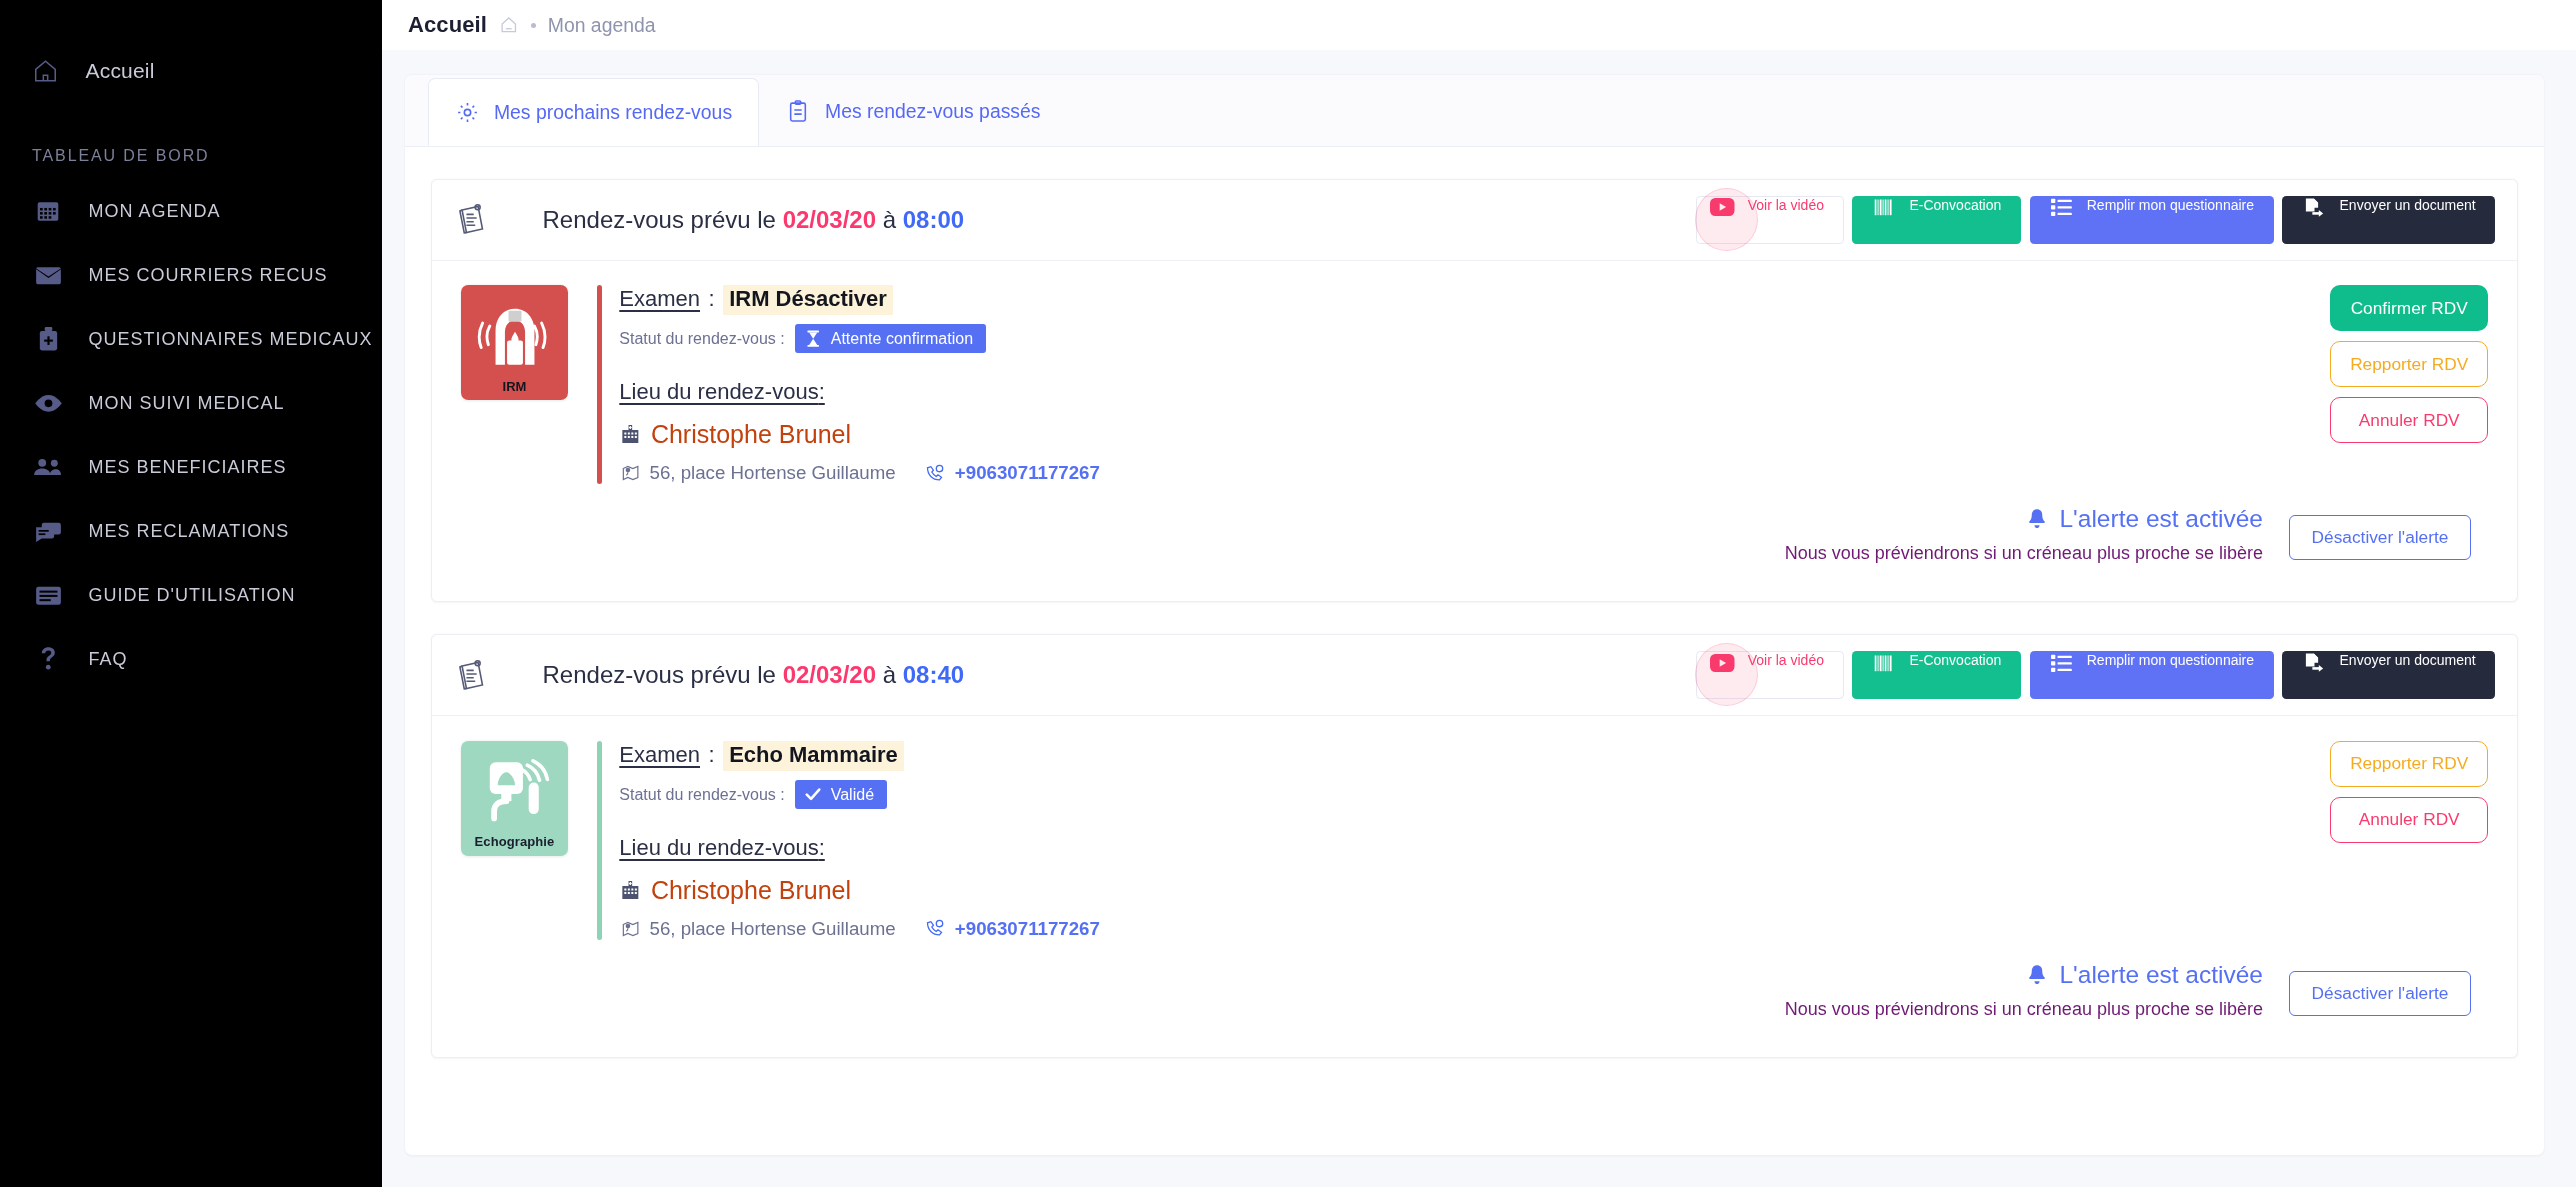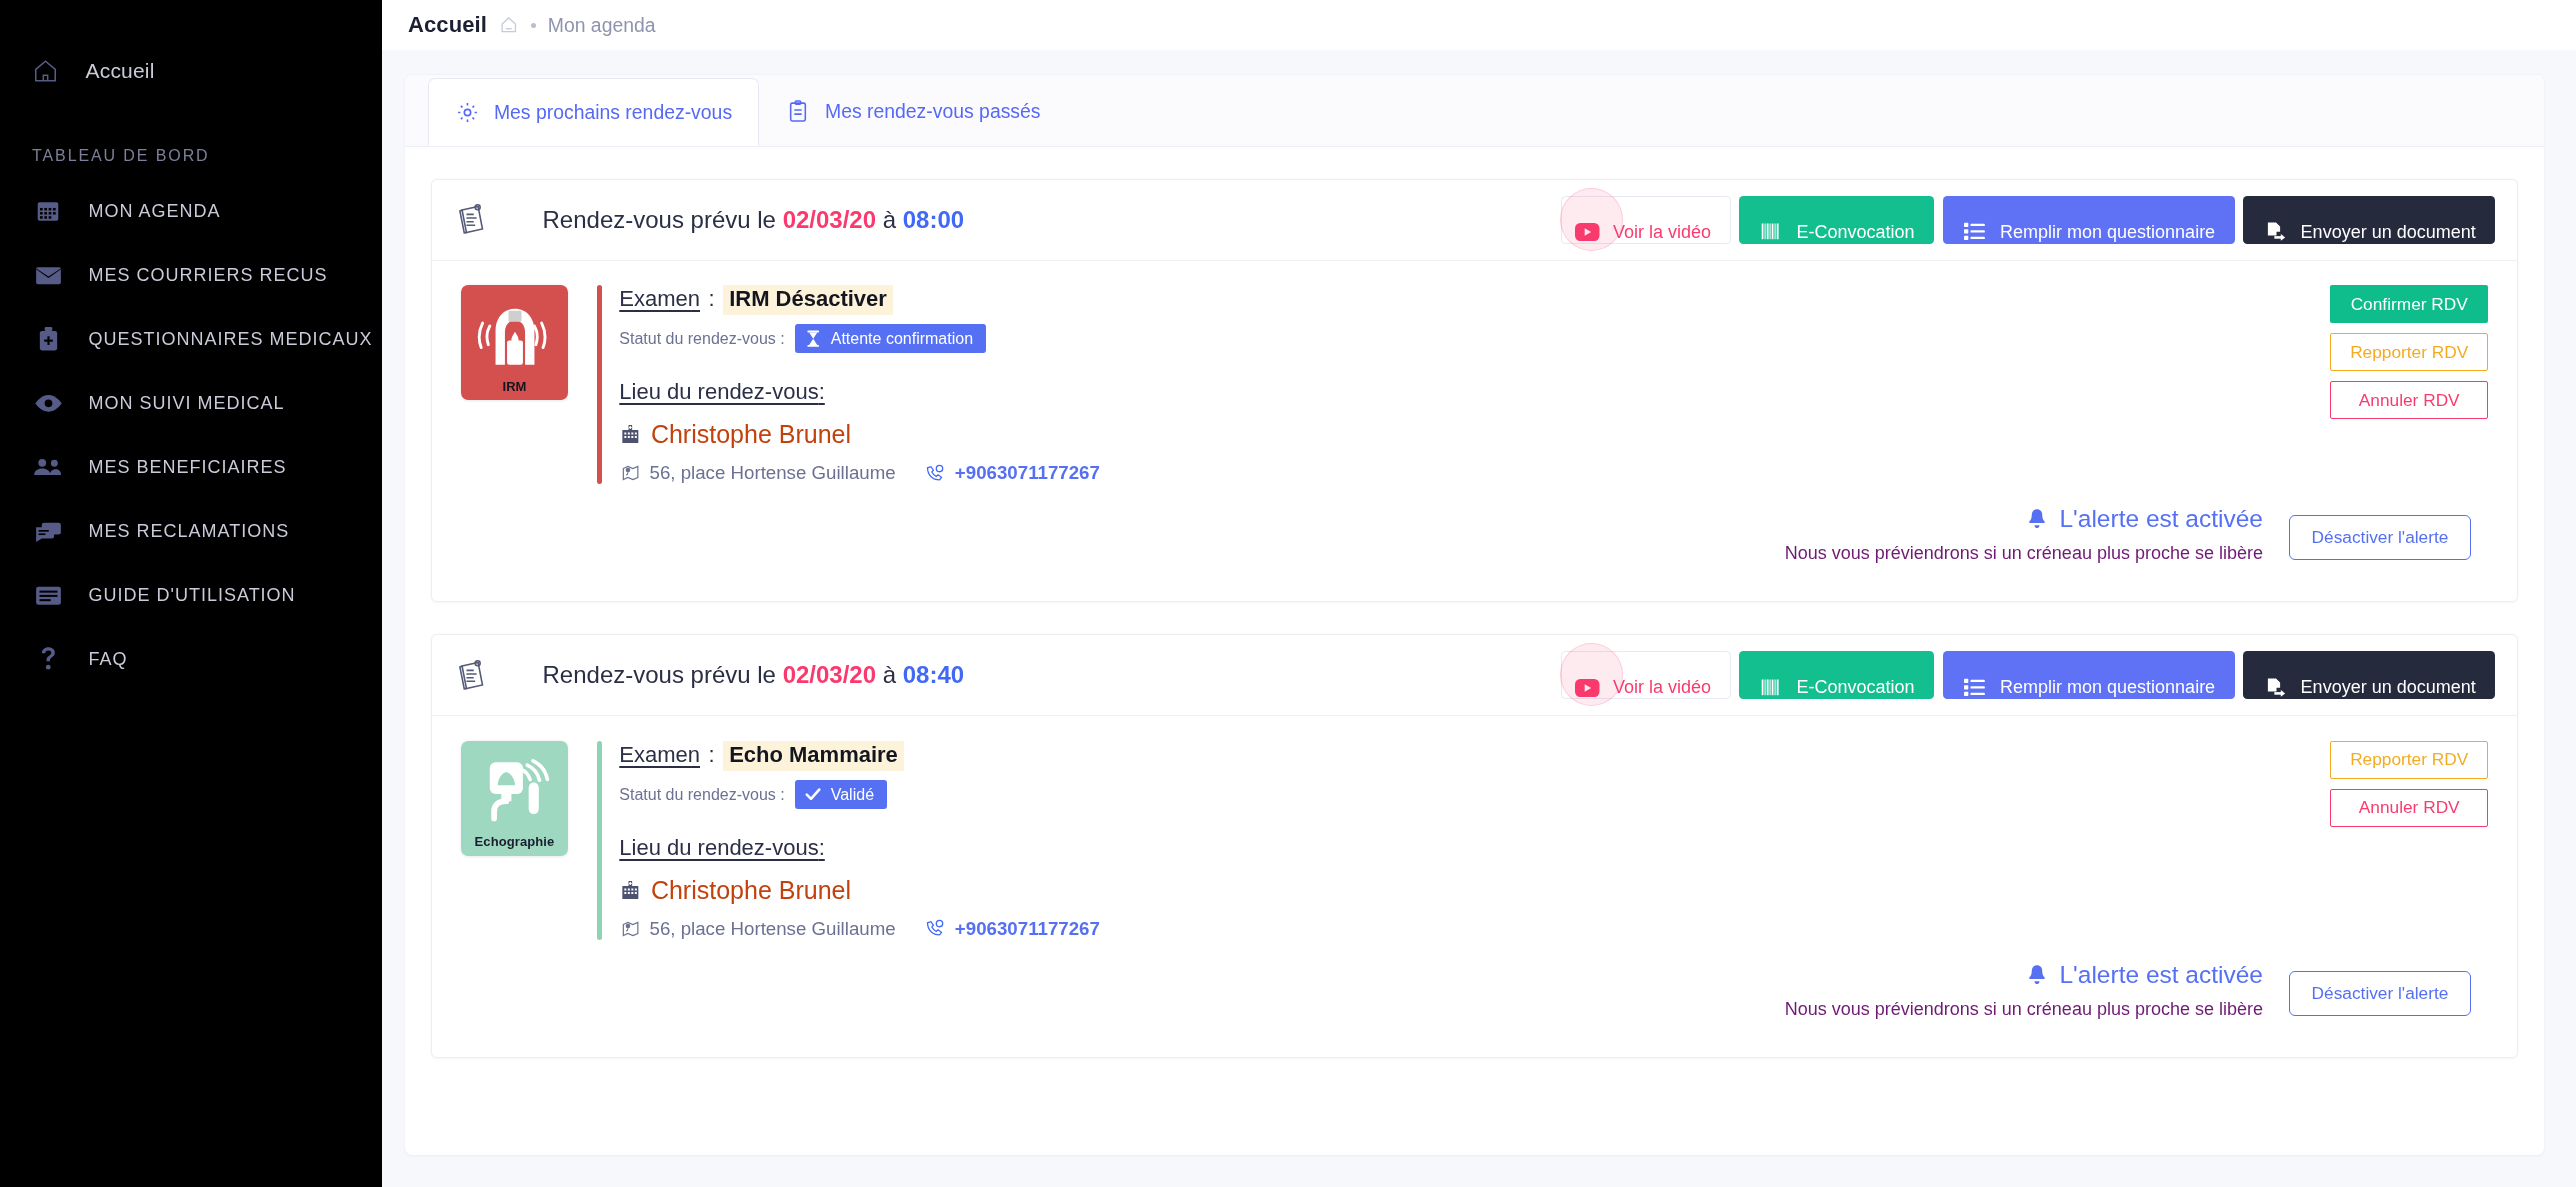--- a/index.html
+++ b/index.html
@@ -117,23 +117,23 @@
   }
   .head-note { width: 32px; height: 35px; flex: 0 0 32px; margin-right: 13px; }
   .head-title { font-size: 24px; color: #2b2f45; white-space: nowrap; }
   .head-title .date { color: #fa3a6e; font-weight: 700; }
   .head-title .time { color: #4169f7; font-weight: 700; }
   .head-actions {
     margin-left: auto; display: flex; align-items: center; gap: 8.6px;
     position: relative;
   }
   .btn {
-    display: flex; align-items: flex-end; gap: 13px;
+    display: flex; align-items: flex-start; gap: 13px;
     height: 48px; padding: 0 18.7px;
-    border-radius: 4.3px; font-size: 18px;
+    border-radius: 4.3px; font-size: 14px;
     border: 0.7px solid transparent; cursor: pointer;
     white-space: nowrap;
   }
   .btn .b-ico { width: 24.5px; height: 21.6px; display:flex; align-items:center; justify-content:center; }
   .btn-video { background: #ffffff; border-color: #e7e9f2; color: #fa3a6e; padding-left: 13px; }
   .btn-conv  { background: #13bf8e; color: #ffffff; }
   .btn-quest { background: #5f72f5; color: #ffffff; }
   .btn-doc   { background: #262a3d; color: #ffffff; }
 
   .cursor-ring {
@@ -205,23 +205,23 @@
   .addr-item .a-txt { font-size: 18.7px; color: #6c7192; }
   .addr-item .a-tel { font-size: 18.7px; color: #5570f3; font-weight: 700; }
   .mini-ico { width: 21.6px; height: 21.6px; display:flex; align-items:center; justify-content:center; color:#6c7192; }
   .mini-ico.blue { color: #4169f7; }
 
   .side-actions {
     flex: 0 0 259px; display: flex; flex-direction: column;
     align-items: flex-end; gap: 10px; padding-right: 7.2px;
   }
   .abtn {
-    width: 158px; height: 38px;
+    width: 158px; height: 46px;
     display: flex; align-items: center; justify-content: center;
-    border-radius: 2px; font-size: 17.3px; cursor: pointer;
+    border-radius: 10px; font-size: 17.3px; cursor: pointer;
     border: 0.7px solid transparent; background: #ffffff;
   }
   .abtn.confirm { background: #0fbd8c; color: #ffffff; }
   .abtn.postpone { border-color: #f5ab21; color: #f5ab21; }
   .abtn.cancel { border-color: #fa3a6e; color: #fa3a6e; text-align: center; }
 
   .alert-row {
     display: flex; align-items: flex-start; justify-content: flex-end;
     padding: 14.4px 46px 37px 0; gap: 26px;
   }

